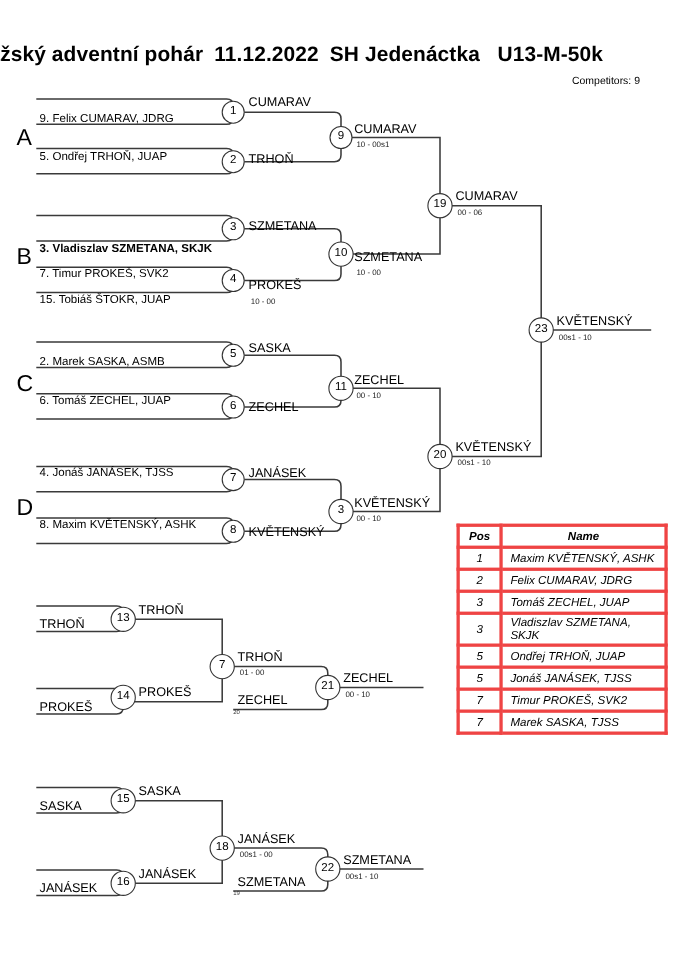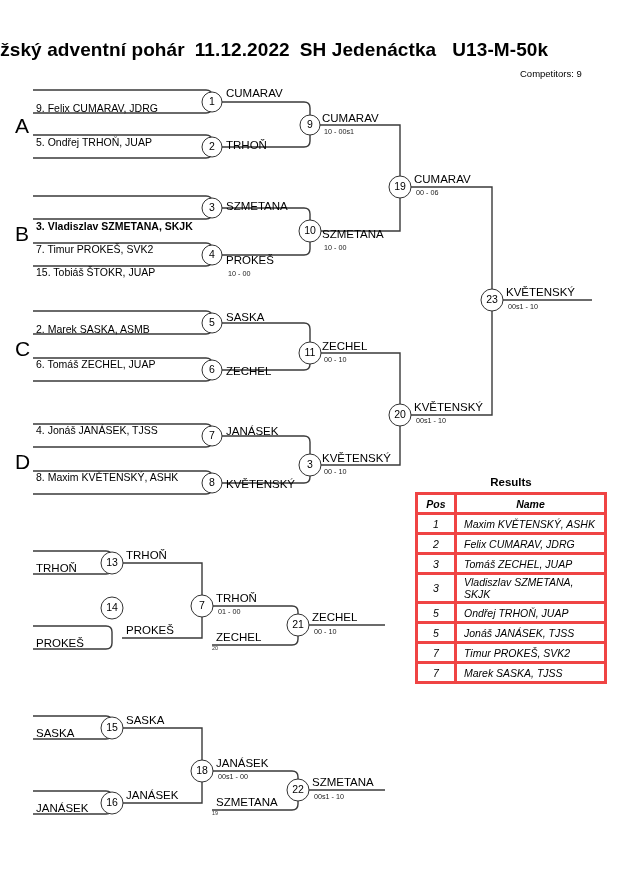--- a/index.html
+++ b/index.html
@@ -154,21 +154,21 @@
   <div class="mnum" style="left:310px;top:125px;">9</div>
   <div class="mnum w2" style="left:310px;top:231px;">10</div>
   <div class="mnum w2" style="left:310px;top:353px;text-align:center;">11</div>
   <div class="mnum w2" style="left:310px;top:465px;">3</div>
 
   <div class="mnum w2" style="left:400px;top:187px;">19</div>
   <div class="mnum w2" style="left:400px;top:415px;">20</div>
   <div class="mnum w2" style="left:492px;top:300px;">23</div>
 
   <div class="mnum w2" style="left:112px;top:563px;">13</div>
-  <div class="mnum w2" style="left:112px;top:608px;">14</div>
+  <div class="mnum w2" style="left:112px;top:634px;">14</div>
   <div class="mnum w2" style="left:202px;top:606px;">7</div>
   <div class="mnum w2" style="left:298px;top:625px;">21</div>
 
   <div class="mnum w2" style="left:112px;top:728px;">15</div>
   <div class="mnum w2" style="left:112px;top:803px;">16</div>
   <div class="mnum w2" style="left:202px;top:771px;">18</div>
   <div class="mnum w2" style="left:298px;top:790px;">22</div>
 
   <div class="wname" style="left:226px;top:87px;">CUMARAV</div>
   <div class="wname" style="left:226px;top:139px;">TRHOŇ</div>
@@ -214,21 +214,20 @@
   <div class="wname" style="left:36px;top:637px;">PROKEŠ</div>
   <div class="wname" style="left:36px;top:727px;">SASKA</div>
   <div class="wname" style="left:36px;top:802px;">JANÁSEK</div>
 
   <div class="wname" style="left:216px;top:631px;">ZECHEL</div>
   <div class="feed" style="left:212px;top:645px;">20</div>
   <div class="wname" style="left:216px;top:796px;">SZMETANA</div>
   <div class="feed" style="left:212px;top:810px;">19</div>
 
   <div class="res-wrap">
-    <div class="res-title">Results</div>
     <table class="results">
       <thead>
         <tr>
           <th>Pos</th>
           <th>Name</th>
         </tr>
       </thead>
       <tbody>
         <tr>
             <td class="pos">1</td>

